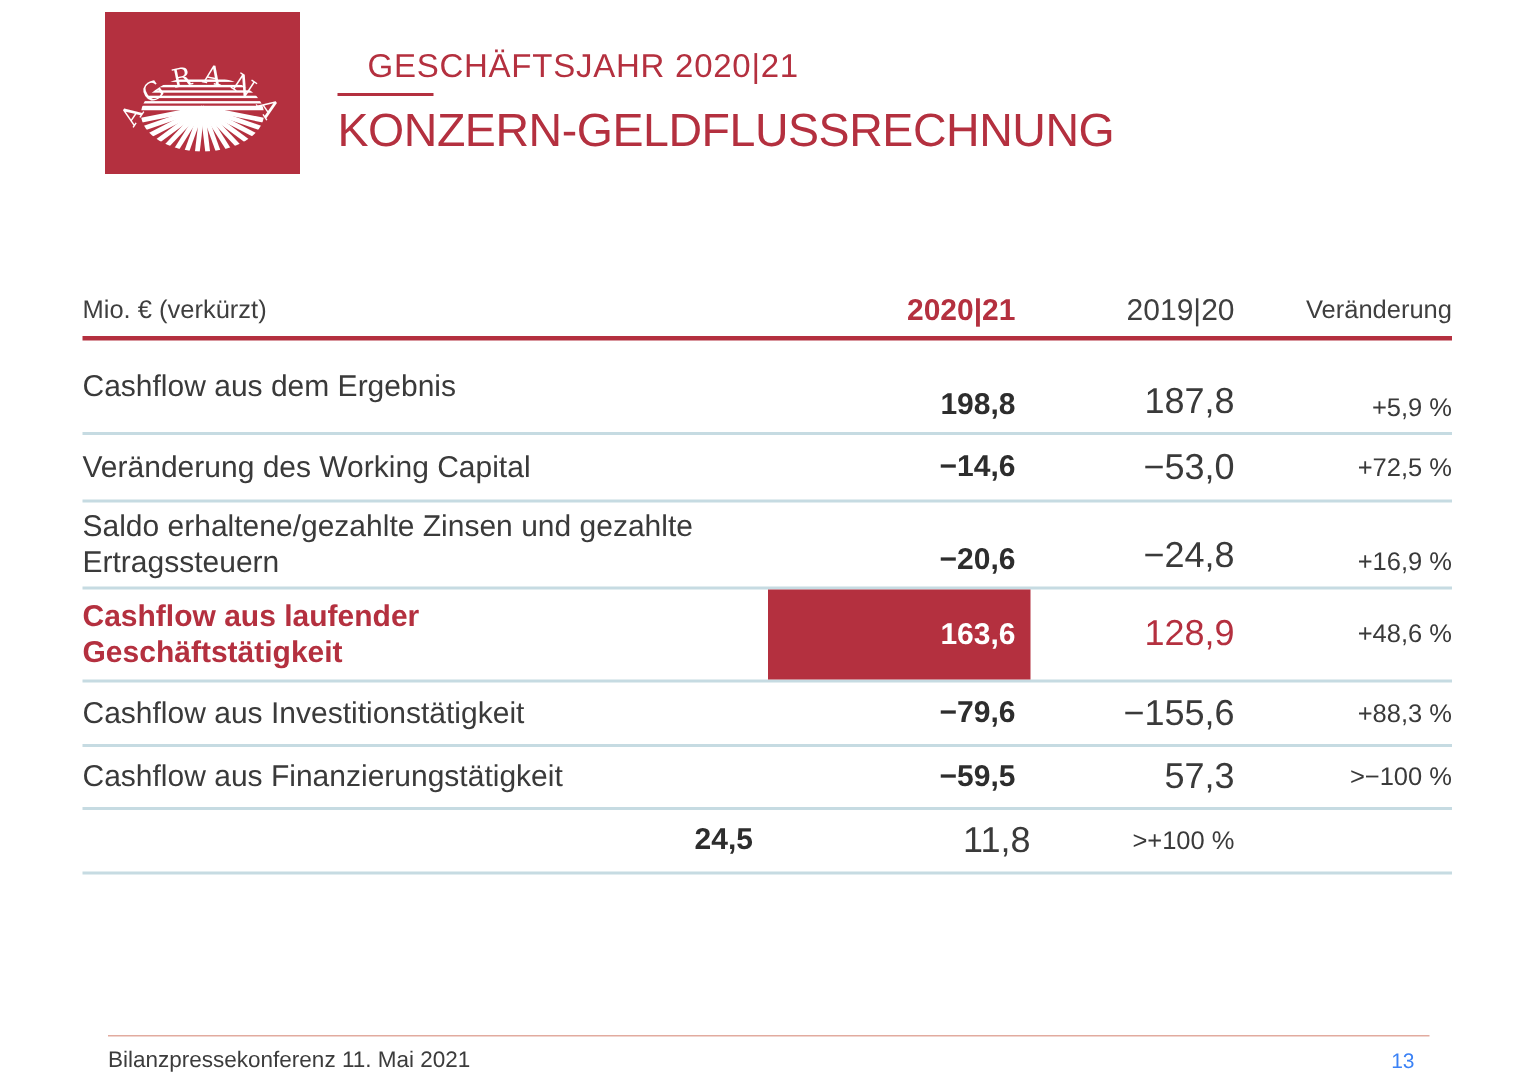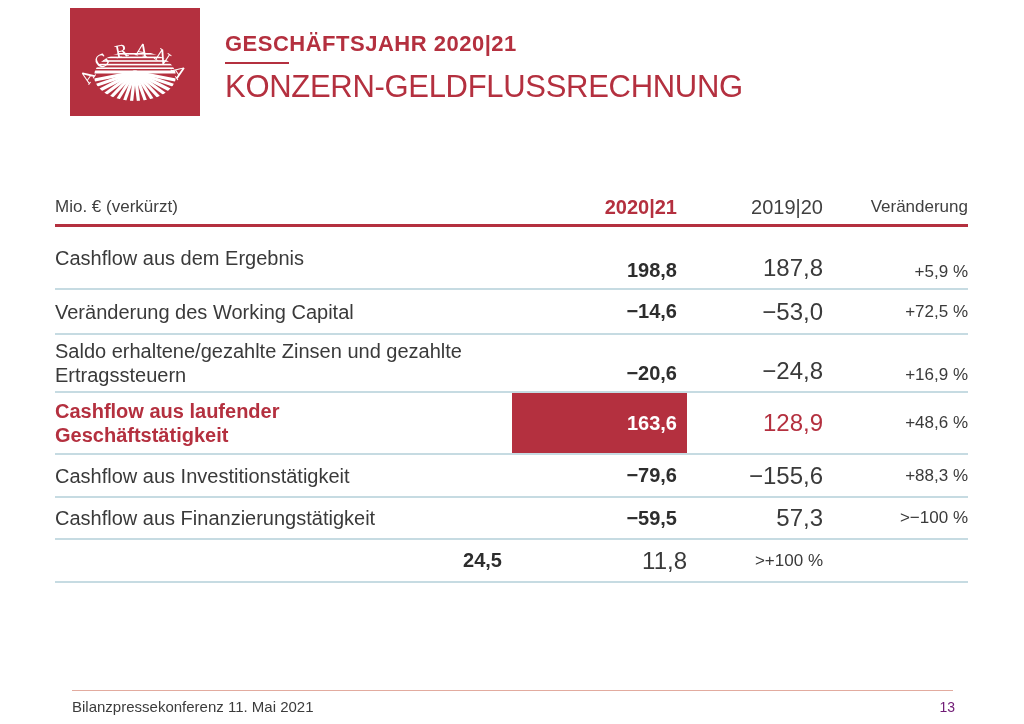--- a/index.html
+++ b/index.html
@@ -21,21 +21,21 @@
     overflow:hidden;
   }
 
   
   .logo{
     position:absolute;left:70px;top:8px;width:130px;height:108px;
   }
   .title-block{position:absolute;left:225px;top:31px;}
   .eyebrow{
     font-size:22px;line-height:26px;color:var(--red);
-    letter-spacing:0.5px;font-weight:700;
+    letter-spacing:0.5px;font-weight:400;margin-left:20px;
   }
   .eyebrow-underline{
     width:64px;height:2px;background:var(--red);margin-top:5px;
   }
   .slide-title{
     font-size:31px;line-height:34px;color:var(--red);
     margin-top:6px;letter-spacing:-0.3px;font-weight:400;
   }
 
   
@@ -93,21 +93,21 @@
 
   
   .footer-line{
     position:absolute;left:72px;top:690px;width:881px;height:1px;
     background:var(--footer-line);
   }
   .footer-text{
     position:absolute;left:72px;top:698px;font-size:15px;color:#3c3c3c;
   }
   .page-number{
-    position:absolute;right:69px;top:699px;font-size:14px;color:#701a75;
+    position:absolute;right:81px;top:699px;font-size:14px;color:#3b82f6;
   }
 </style>
 </head>
 <body>
 
 <svg class="logo" viewBox="0 0 130 108" xmlns="http://www.w3.org/2000/svg">
   <defs>
     <clipPath id="ellClip">
         <ellipse cx="65" cy="68" rx="41" ry="25"></ellipse>
       </clipPath>

